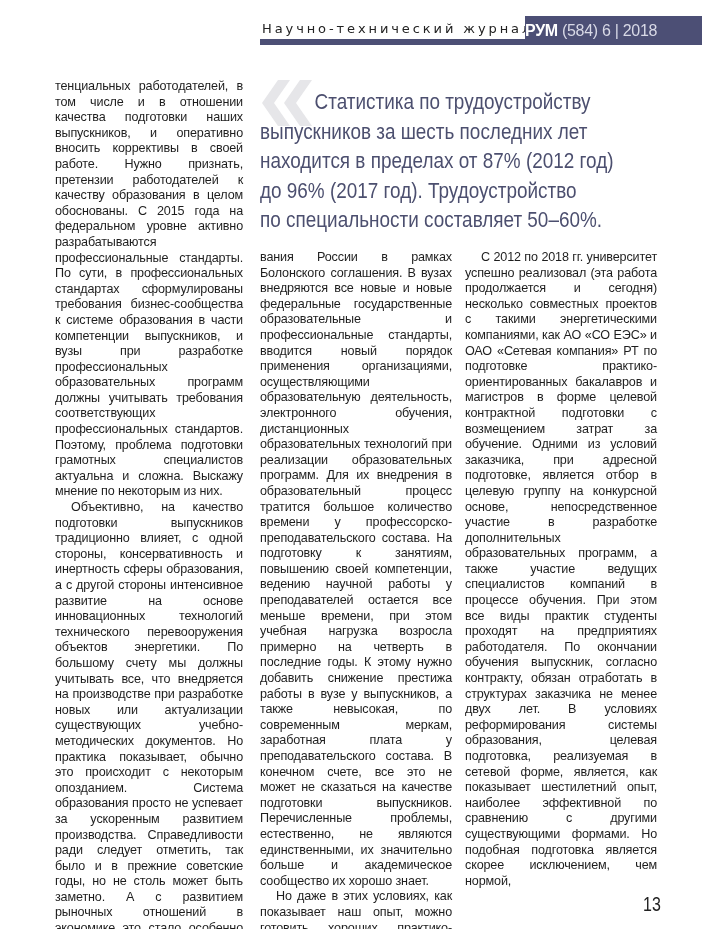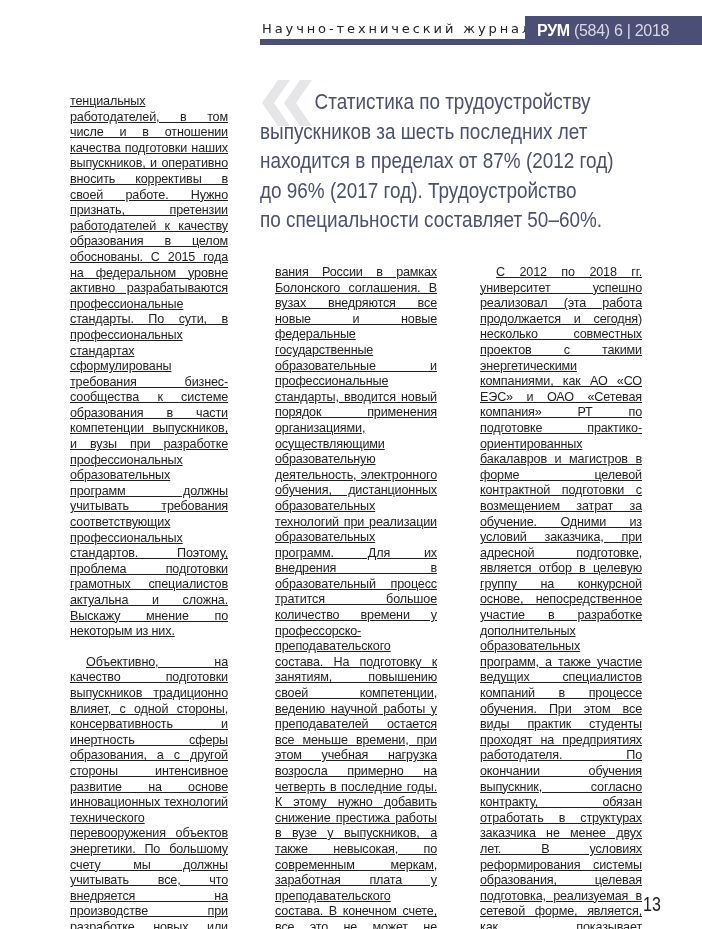--- a/index.html
+++ b/index.html
@@ -10,40 +10,40 @@
   .header-bar {
     position: absolute; left: 260px; top: 39px; width: 442px; height: 6px; background: #4c4f75;
   }
   .header-journal {
     position: absolute; left: 262px; top: 21px; font-size: 13px; letter-spacing: 2.9px;
     color: #222; font-family: "DejaVu Sans", sans-serif;
   }
   .header-box {
     position: absolute; left: 525px; top: 16px; width: 177px; height: 29px; background: #4c4f75;
     color: #ffffff; font-family: "Liberation Sans Narrow", "Liberation Sans", sans-serif;
-    font-size: 16px; line-height: 29px; padding-left: 12px; box-sizing: border-box;
+    font-size: 16px; line-height: 29px; box-sizing: border-box;
     letter-spacing: -0.3px;
   }
   .header-box .brand { font-weight: bold; }
   .header-box .issue { color: #d8d9e6; }
   .quote-mark {
     position: absolute; left: 258px; top: 78px; width: 56px; height: 50px;
   }
   .pullquote {
     position: absolute; left: 260px; top: 88px; width: 400px;
     font-size: 21.5px; line-height: 29.5px; color: #4c4f6f;
     font-family: "Liberation Sans", sans-serif; transform: scaleX(0.88); transform-origin: left top;
     width: 450px;
   }
   .pullquote .first-indent { display: inline-block; width: 62px; }
   .col {
     position: absolute; font-size: 12.6px; line-height: 15.6px; text-align: justify;
     color: #1e1e1e; letter-spacing: -0.15px;
   }
-  .col p { margin: 15px; text-decoration: underline; }
+  .col p { margin: 0; }
   .col p.indent { text-indent: 16px; }
   .col1 { left: 55px; top: 79px; width: 188px; }
   .col2 { left: 260px; top: 250px; width: 192px; }
   .col3 { left: 465px; top: 250px; width: 192px; }
   .page-number {
     position: absolute; left: 643px; top: 893px; font-size: 20px; color: #222;
     font-family: "Liberation Sans", sans-serif; font-weight: 300; transform: scaleX(0.8); transform-origin: left top;
   }
 </style>
 </head>

